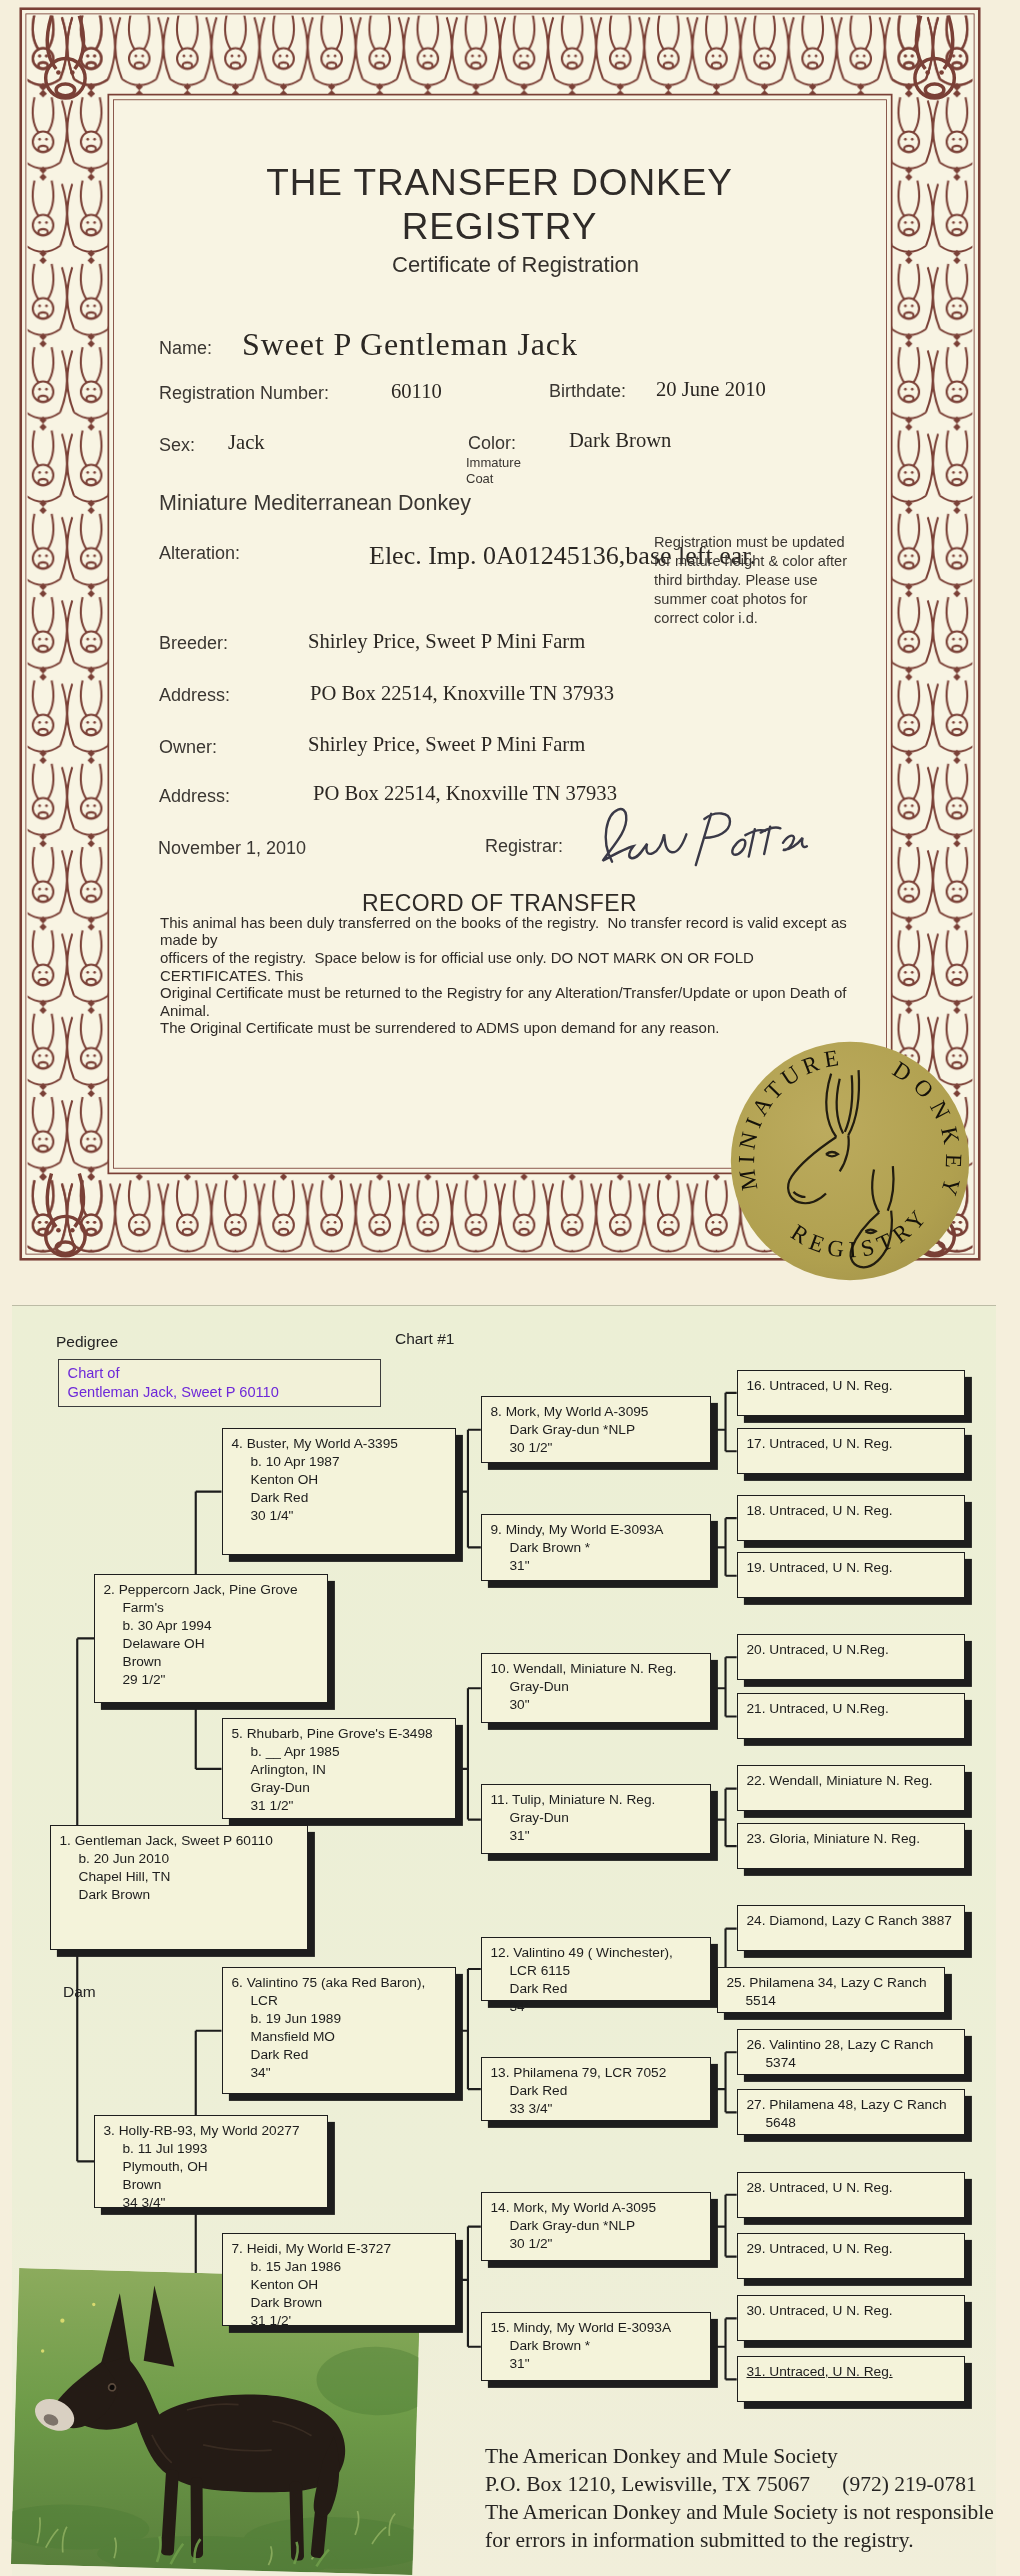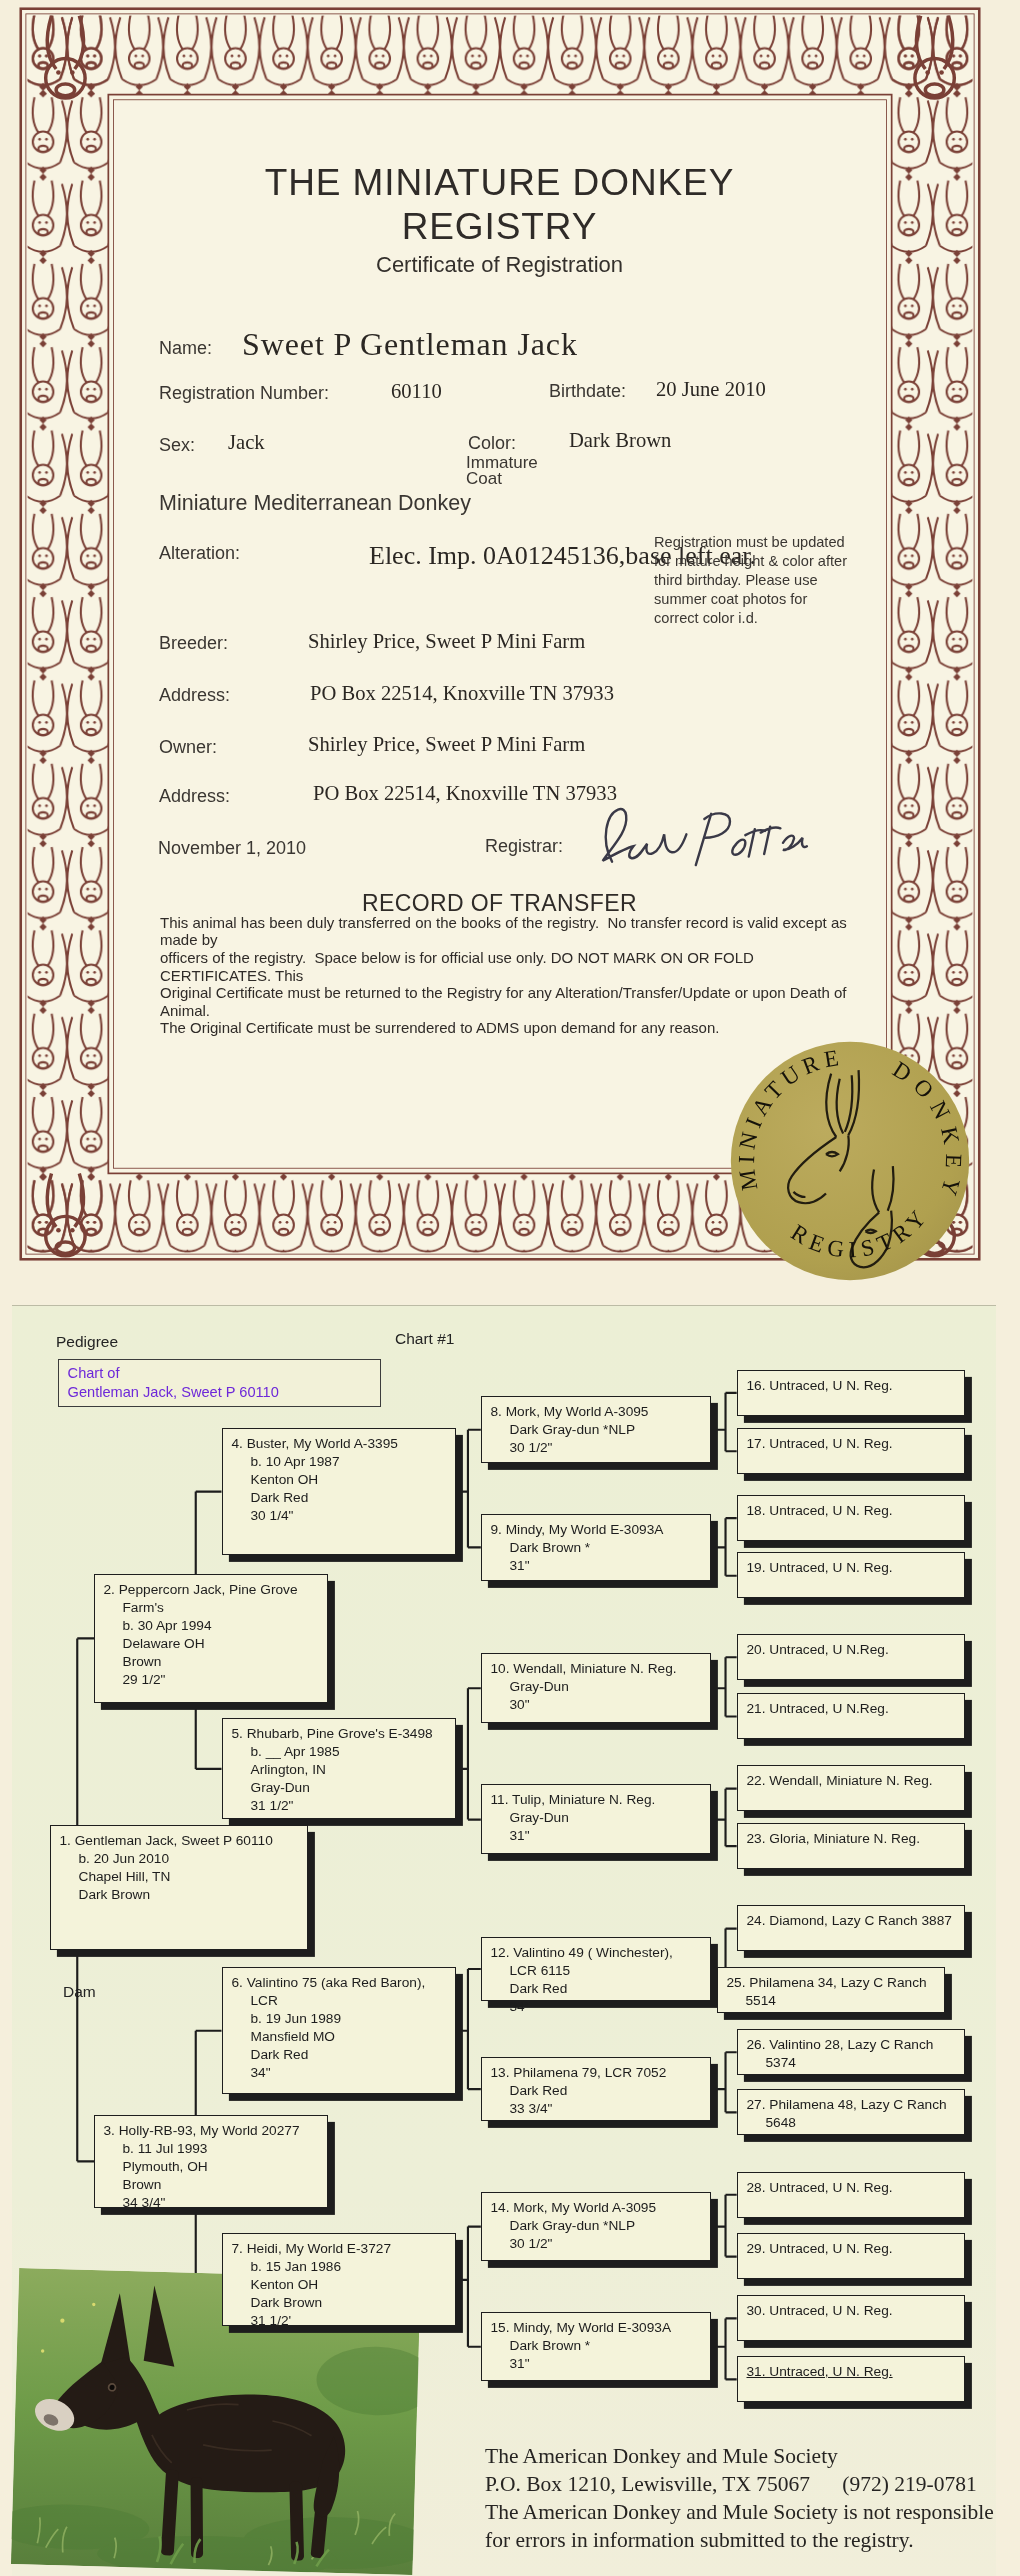--- a/index.html
+++ b/index.html
@@ -6,24 +6,24 @@
   body{width:1020px;height:2576px;background:#efe9d2;font-family:"Liberation Sans",sans-serif;}
   .page{position:relative;width:1020px;height:2576px;background:#f5efdc;overflow:hidden;}
 
   
   .certificate{position:absolute;left:19px;top:6.9px;width:962px;height:1254px;background:#f8f4e3;}
   .cert-border-svg{position:absolute;left:0;top:0;}
   .cert-abs{position:absolute;white-space:pre-wrap;}
   .lbl{font-size:18px;color:#3a3632;}
   .val{font-family:"Liberation Serif",serif;font-size:20.6px;color:#2b2723;}
   .cert-title{font-size:37px;color:#2f2b28;letter-spacing:0.9px;text-align:center;}
-  .cert-subtitle{font-size:22px;color:#34302c;text-align:center;}
+  .cert-subtitle{font-size:22px;color:#34302c;text-align:center;padding-left:16px;}
   .name-val{font-family:"Liberation Serif",serif;font-size:32px;color:#2b2723;letter-spacing:0.9px;}
   .small-note{font-size:14.6px;line-height:19px;color:#3a3632;}
-  .tiny-note{font-size:17px;line-height:16.3px;color:#3a3632;}
+  .tiny-note{font-size:13px;line-height:16.3px;color:#3a3632;}
   .transfer-head{font-size:23px;letter-spacing:0.4px;color:#2f2b28;text-align:center;}
   .transfer-body{font-size:15px;line-height:17.6px;color:#2f2b28;}
 
   
   .seal{position:absolute;left:730px;top:1041px;width:240px;height:240px;z-index:6;}
 
   
   .pedigree{position:absolute;left:12px;top:1305px;width:984px;height:1271px;
      background:linear-gradient(180deg,#ecefd5 0%,#edefd7 70%,#f1eeda 100%);
      border-top:0.9px solid rgba(110,110,85,.4);}
@@ -83,21 +83,21 @@
       <rect x="10" y="10" width="94" height="1440" fill="url(#db)"></rect>
       <rect x="1016" y="10" width="94" height="1440" fill="url(#db)"></rect>
       <rect x="104" y="102" width="912" height="1256" fill="#f8f4e3" stroke="#7a4036" stroke-width="2"></rect>
       <rect x="110" y="108" width="900" height="1244" fill="none" stroke="#7a4036" stroke-width="1"></rect>
       <use href="#cornerHead" transform="translate(54,56) scale(1.35)"></use>
       <use href="#cornerHead" transform="translate(1066,56) scale(1.35)"></use>
       <use href="#cornerHead" transform="translate(54,1404) scale(1.35)"></use>
       <use href="#cornerHead" transform="translate(1066,1404) scale(1.35)"></use>
     </svg>
 
-    <div class="cert-abs cert-title" style="left:89px;top:155px;width:783px;">THE MINIATURE DONKEY</div>
+    <div class="cert-abs cert-title" style="left:89px;top:155px;width:783px;">THE TRANSFER DONKEY</div>
     <div class="cert-abs cert-title" style="left:89px;top:199px;width:783px;">REGISTRY</div>
     <div class="cert-abs cert-subtitle" style="left:89px;top:245px;width:783px;">Certificate of Registration</div>
 
     <div class="cert-abs lbl" style="left:140px;top:331px;">Name:</div>
     <div class="cert-abs name-val" style="left:223px;top:319px;">Sweet P Gentleman Jack</div>
 
     <div class="cert-abs lbl" style="left:140px;top:376px;">Registration Number:</div>
     <div class="cert-abs val" style="left:372px;top:373px;">60110</div>
     <div class="cert-abs lbl" style="left:530px;top:374px;">Birthdate:</div>
     <div class="cert-abs val" style="left:637px;top:371px;">20 June 2010</div>

